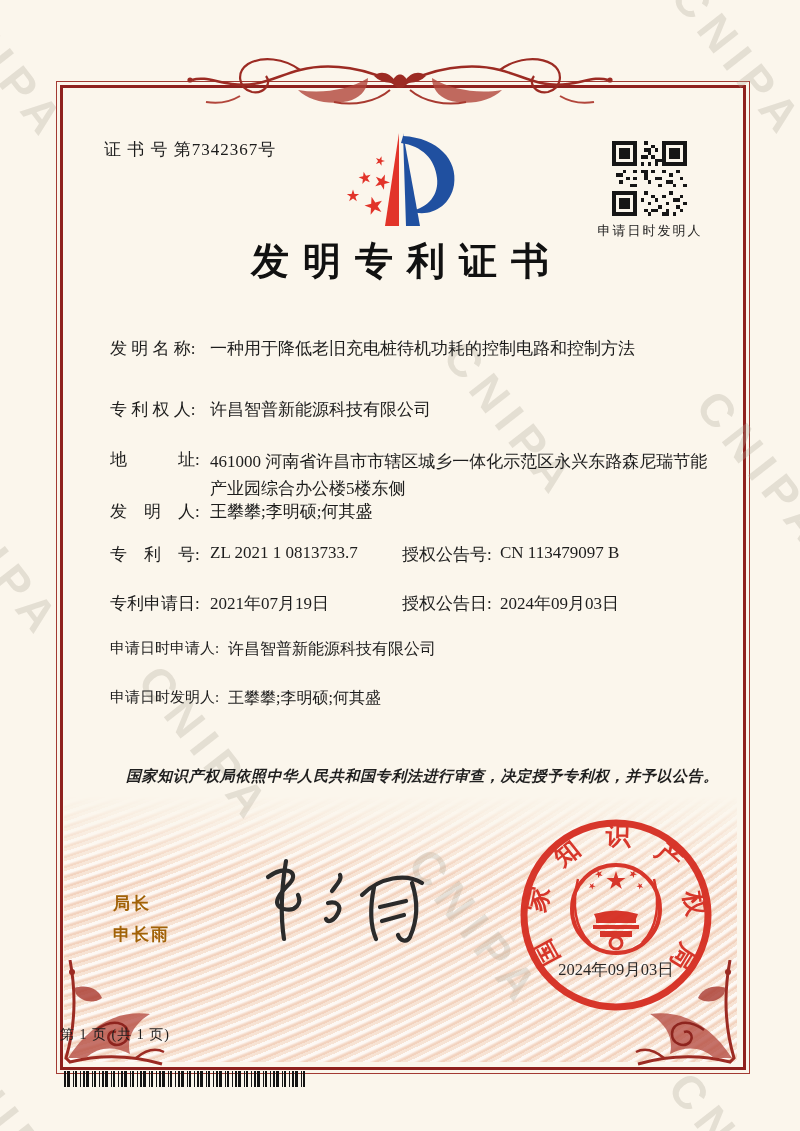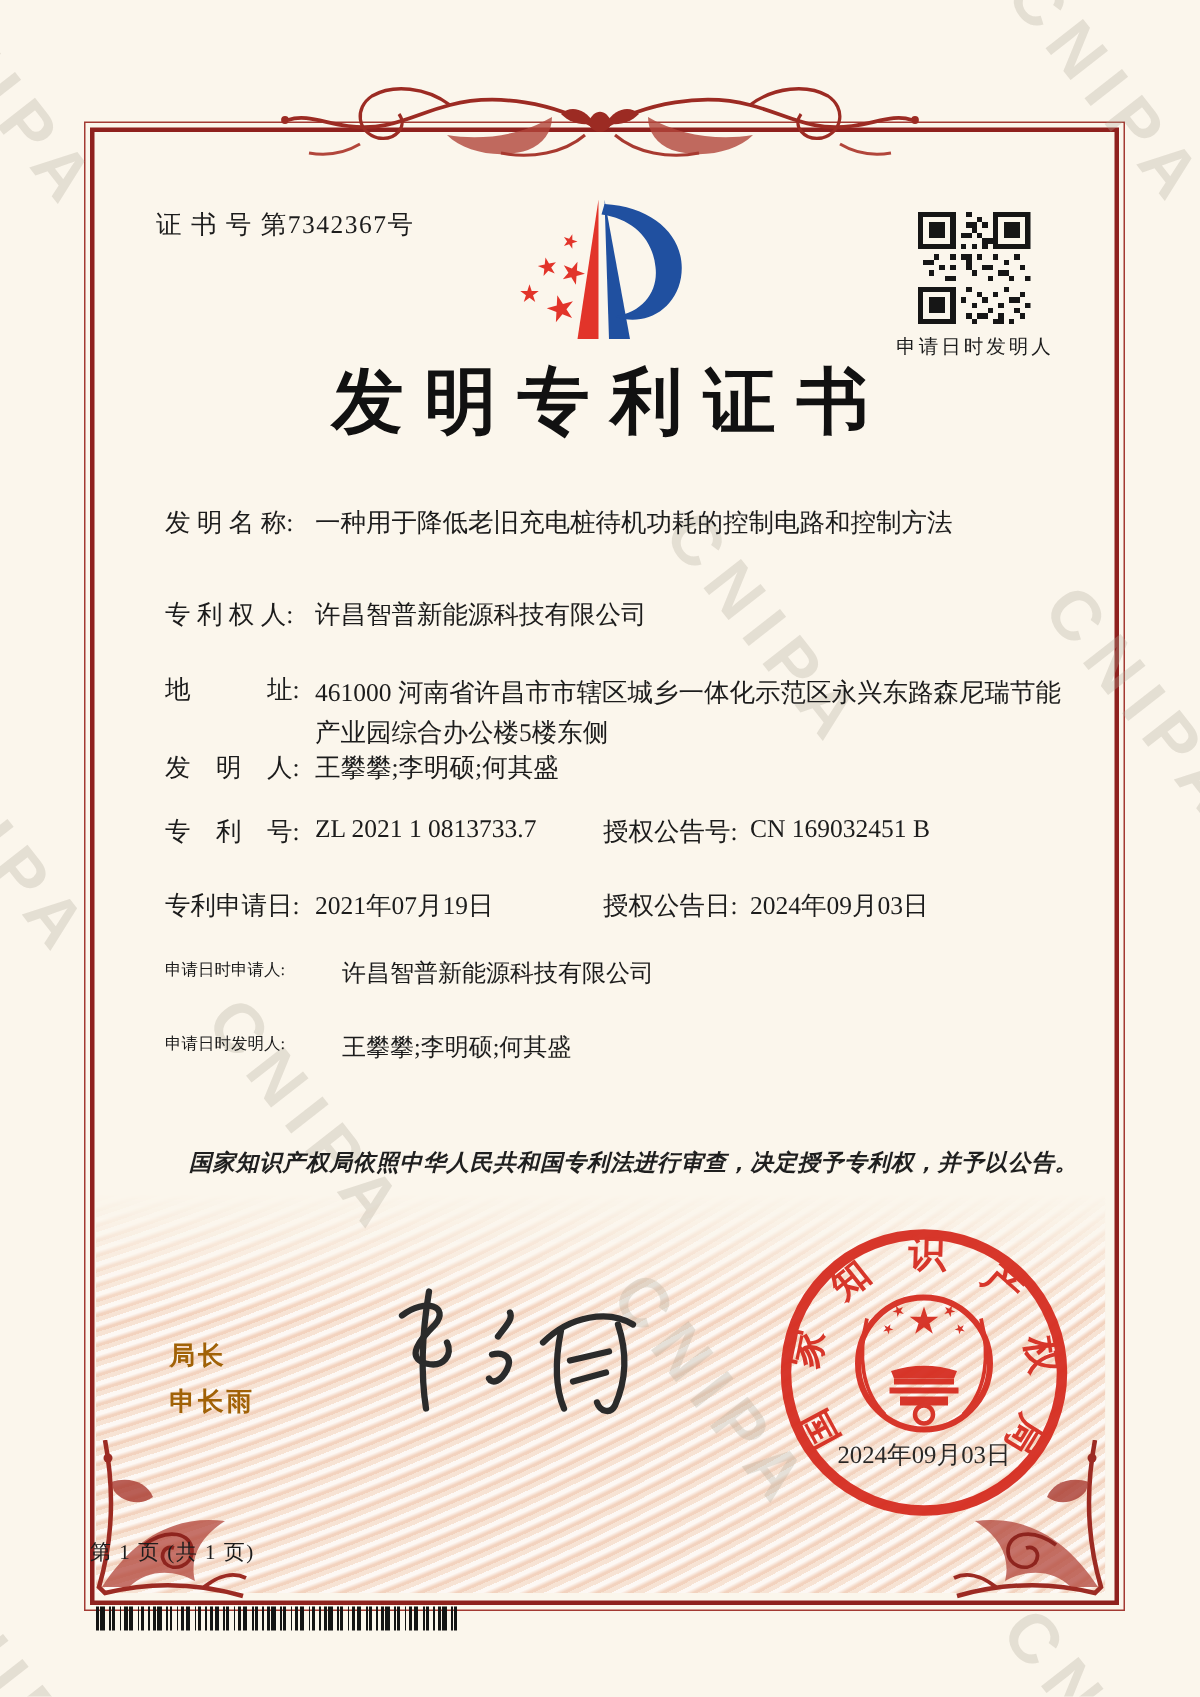--- a/index.html
+++ b/index.html
@@ -41,33 +41,33 @@
     -webkit-mask-image:linear-gradient(180deg,transparent 0,#000 80px);
     mask-image:linear-gradient(180deg,transparent 0,#000 80px);
   }
 
   .orn{position:absolute;z-index:3;}
 
   
   .cert-no{position:absolute;left:104px;top:138px;font-size:17px;letter-spacing:1px;z-index:4;text-align:right;}
   .title{
     position:absolute;left:60px;top:236px;width:680px;text-align:center;z-index:4;
-    font-size:48px;font-weight:bold;letter-spacing:14px;padding-left:14px;box-sizing:border-box;
+    font-size:38px;font-weight:bold;letter-spacing:14px;padding-left:14px;box-sizing:border-box;
     color:#111;
   }
   .qr{position:absolute;left:612px;top:141px;width:75px;height:75px;z-index:4;}
   .qr-cap{position:absolute;left:592px;top:222px;width:116px;text-align:center;
     font-size:13px;letter-spacing:2px;z-index:4;}
   .row{position:absolute;left:0;width:800px;z-index:4;font-size:17px;}
   .lbl{position:absolute;left:110px;white-space:nowrap;}
   .val{position:absolute;left:210px;white-space:nowrap;}
   .val.wrap{white-space:normal;width:508px;line-height:27px;}
   .lbl2{position:absolute;left:402px;white-space:nowrap;}
   .val2{position:absolute;left:500px;white-space:nowrap;}
-  .small{font-size:11px;font-family:Liberation Serif, serif;}
+  .small{font-size:15px;font-family:Liberation Serif, serif;}
   .row .vsmall{position:absolute;left:228px;font-size:16px;white-space:nowrap;}
 
   .legal{
     position:absolute;left:82px;top:762px;width:640px;z-index:4;
     font-style:italic;font-size:15px;line-height:29px;letter-spacing:0.6px;color:#1f1f1f;font-weight:bold;
   }
   .legal .l1{text-indent:44px;}
 
   .signer{
     position:absolute;left:113px;z-index:4;
@@ -246,21 +246,21 @@
   </div>
   <div class="row" style="top:500px">
     <span class="lbl">发　明　人:</span>
     <span class="val">王攀攀;李明硕;何其盛</span>
   </div>
 
   <div class="row" style="top:543px">
     <span class="lbl">专　利　号:</span>
     <span class="val">ZL 2021 1 0813733.7</span>
     <span class="lbl2">授权公告号:</span>
-    <span class="val2">CN 169032451 B</span>
+    <span class="val2">CN 113479097 B</span>
   </div>
   <div class="row" style="top:592px">
     <span class="lbl">专利申请日:</span>
     <span class="val">2021年07月19日</span>
     <span class="lbl2">授权公告日:</span>
     <span class="val2">2024年09月03日</span>
   </div>
 
   <div class="row" style="top:639px">
     <span class="lbl small">申请日时申请人:</span>

